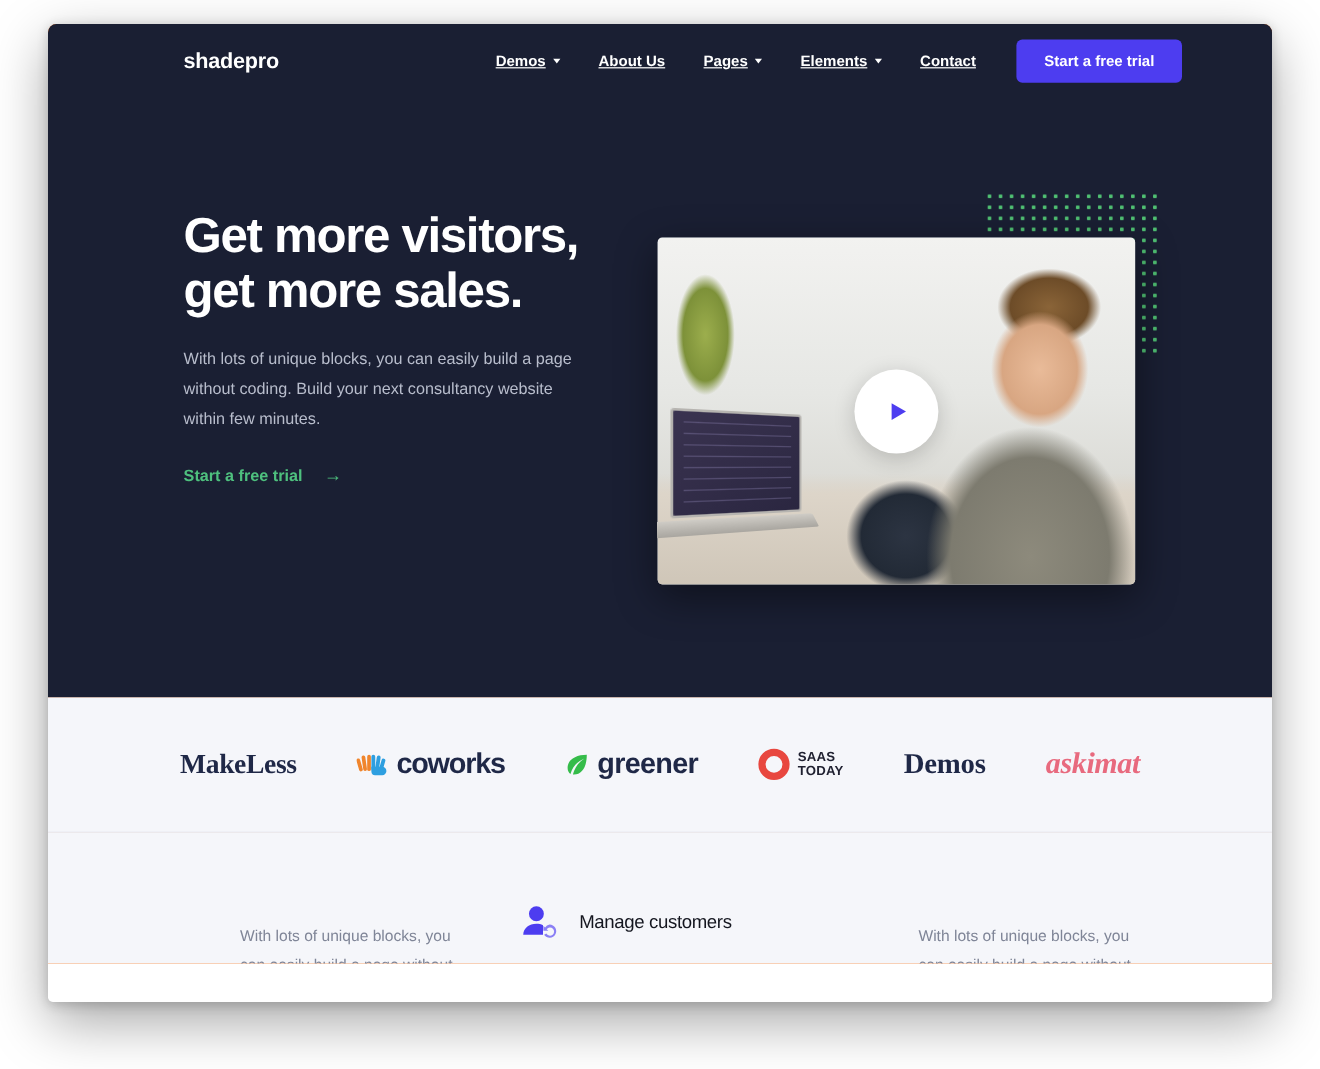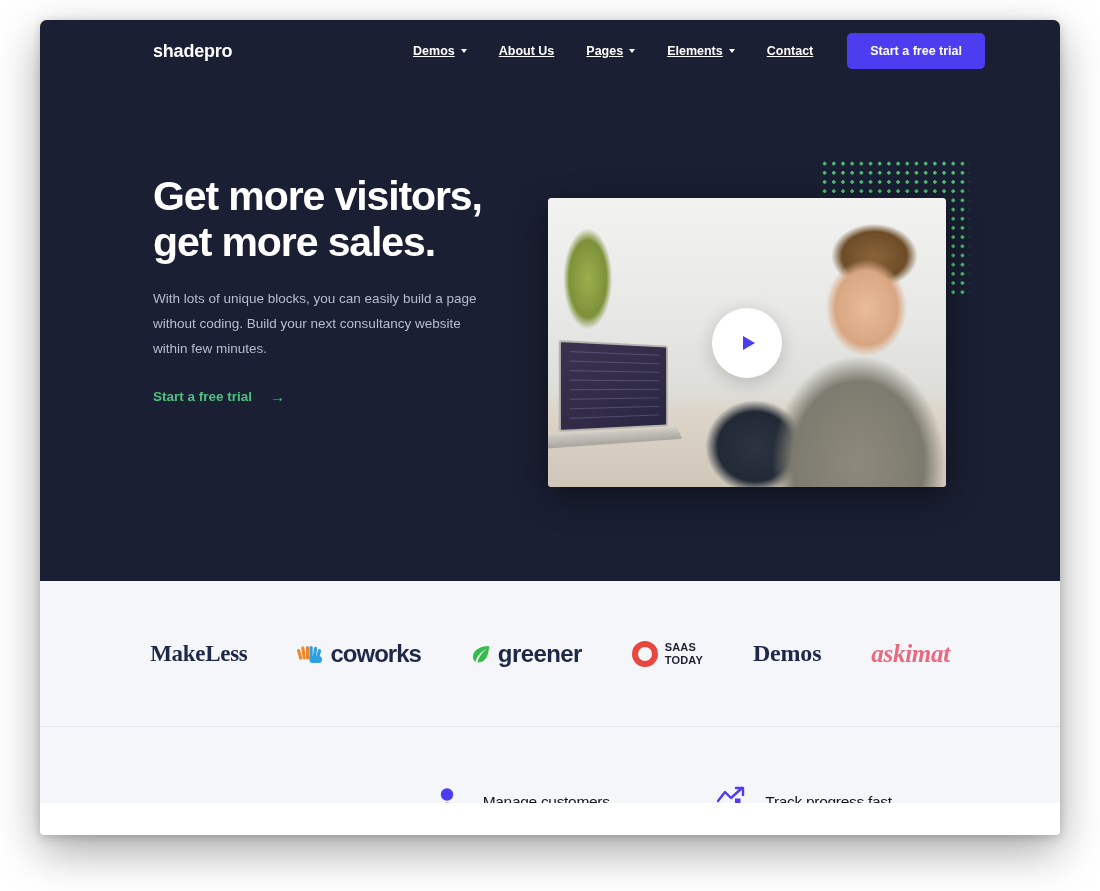--- a/index.html
+++ b/index.html
@@ -252,24 +252,24 @@
     width: 0; height: 0;
     border-top: 7px solid transparent;
     border-bottom: 7px solid transparent;
     border-left: 12px solid #4d3df0;
     margin-left: 4px;
   }
 
   
   .logo-strip {
     background: #f5f6fa;
-    height: 146px;
+    height: 113px;
     display: flex;
     align-items: center;
-    justify-content: center;
+    justify-content: space-between;
     gap: 50px;
     padding: 0 110px;
     border-bottom: 1px solid #e7e9f0;
   }
   .logo { display: flex; align-items: center; gap: 7px; }
   .logo-makeless {
     font-family: "Liberation Serif", serif;
     font-size: 23px; font-weight: bold; color: #1f2847; letter-spacing: -.3px;
   }
   .logo-coworks {
@@ -444,28 +444,18 @@
             <circle cx="14" cy="9.5" r="6.2" fill="#4d3df0"></circle>
             <path d="M3 27c0-5.5 5-9.2 11-9.2 2 0 3.9.4 5.5 1.2V27z" fill="#4d3df0"></path>
             <path d="M25 18.5a5.5 5.5 0 1 1-4.6 8.5l1.9-1.1a3.4 3.4 0 1 0 .3-3.6l1.4 1.4h-4.2v-4.2l1.4 1.4a5.5 5.5 0 0 1 3.8-2.4z" fill="#8b80f5"></path>
           </svg>
           <span class="feature-title">Manage customers</span>
         </div>
         <p class="feature-text">With lots of unique blocks, you can easily build a page without coding.</p>
       </div>
 
       <div class="feature">
-        <div class="feature-head">
-          <svg class="feature-icon" viewBox="0 0 34 34">
-            <path d="M3 16 L10 7 L16 13 L27 3" stroke="#4d3df0" stroke-width="2.4" fill="none" stroke-linecap="round" stroke-linejoin="round"></path>
-            <path d="M21 3 h7 v7" stroke="#4d3df0" stroke-width="2.4" fill="none" stroke-linecap="round" stroke-linejoin="round"></path>
-            <rect x="3" y="24" width="5.5" height="7" fill="#b9b2f5"></rect>
-            <rect x="11.5" y="19" width="5.5" height="12" fill="#7a6cf2"></rect>
-            <rect x="20" y="13.5" width="5.5" height="17.5" fill="#4d3df0"></rect>
-          </svg>
-          <span class="feature-title">Track progress fast</span>
-        </div>
         <p class="feature-text">With lots of unique blocks, you can easily build a page without coding.</p>
       </div>
 
     </section>
   </div>
 </div>
 
 </body></html>

